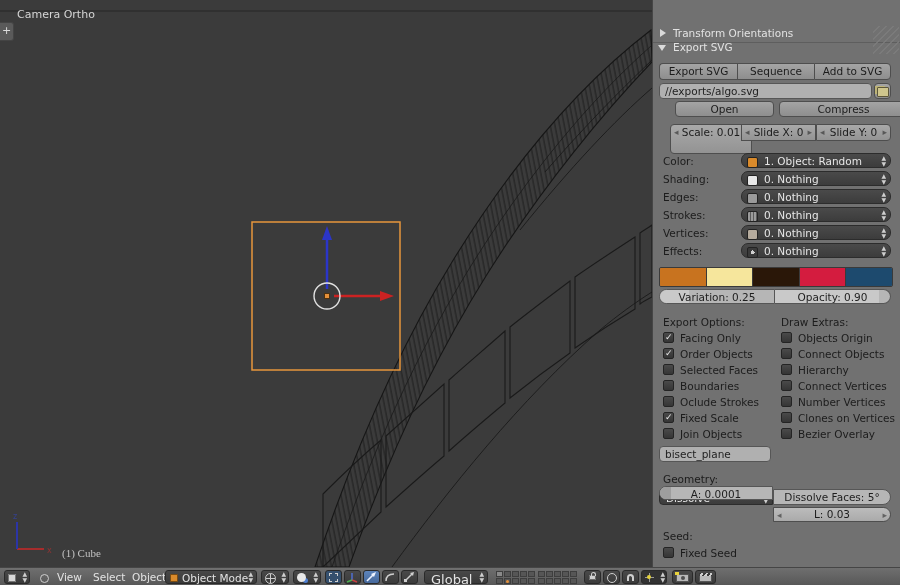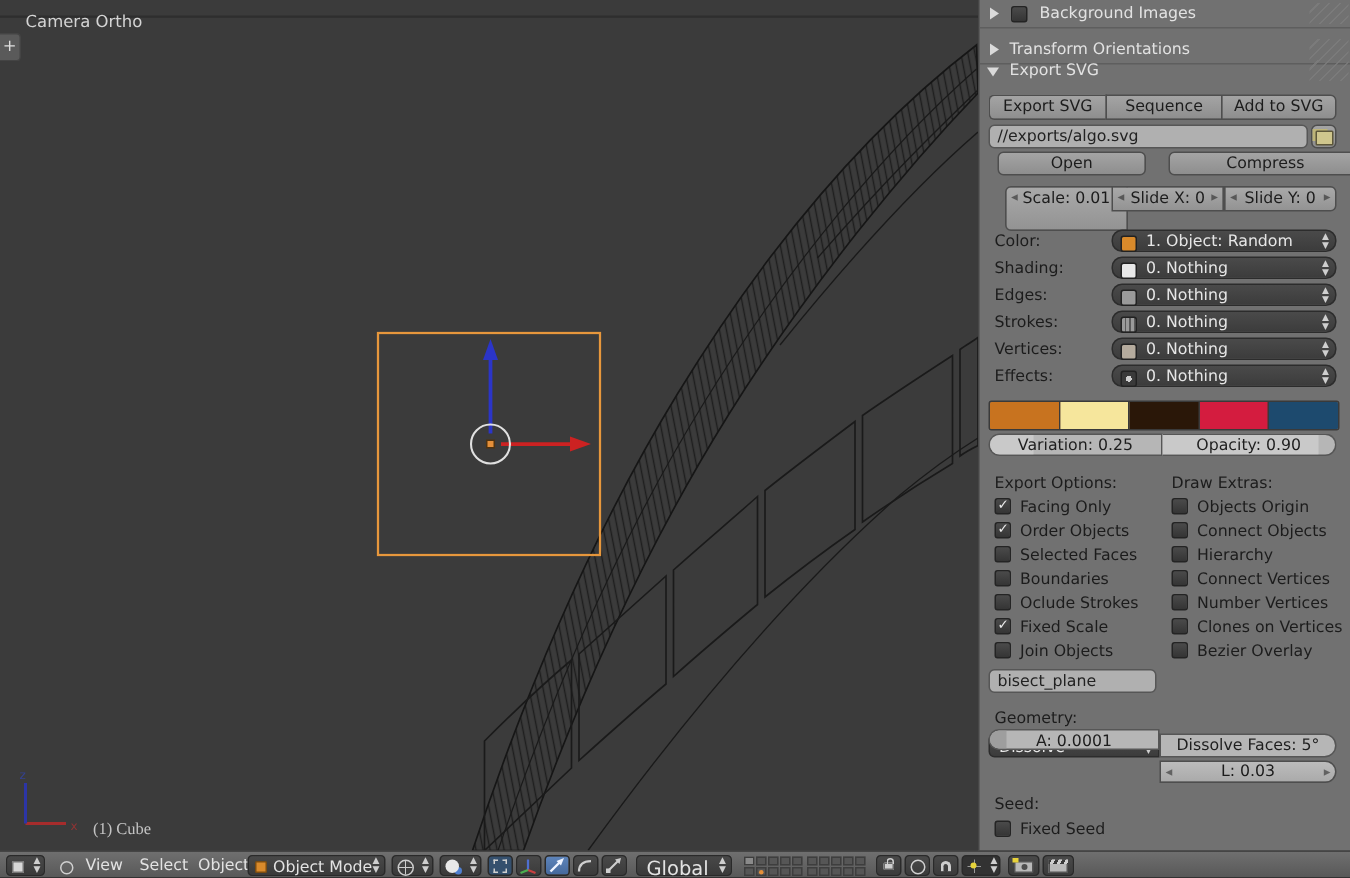--- a/index.html
+++ b/index.html
@@ -120,26 +120,20 @@
         <text x="13" y="519" fill="#34418f" font-size="8">z</text>
       </g>
     </svg>
     <div id="view-label">Camera Ortho</div>
     <div id="status-label">(1) Cube</div>
     <div id="toolshelf-plus">+</div>
   </div>
 
   <div id="npanel">
 
-    <div class="sect" style="top:0">
-      <span class="tri right"></span>
-      <span class="chk" style="left:21px;top:4px"></span>
-      <span class="sect-label" style="left:40px">Background Images</span>
-      <span class="grip"></span>
-    </div>
     <div class="sect" style="top:24px">
       <span class="tri right"></span>
       <span class="sect-label" style="left:20px">Transform Orientations</span>
       <span class="grip"></span>
     </div>
     <div class="sect" style="top:38px;border-bottom:none">
       <span class="tri down"></span>
       <span class="sect-label" style="left:20px">Export SVG</span>
       <span class="grip"></span>
     </div>
@@ -152,21 +146,21 @@
       </div>
     <div class="btn grp last" style="left:161px;top:63px;width:77px;height:17px">
         <span>Add to SVG</span>
       </div>
 
     <div class="field" style="left:6px;top:83px;width:213px;height:16px">//exports/algo.svg</div>
     <div class="btn" style="left:221px;top:83px;width:17px;height:16px">
       <span style="display:block;margin:3px auto 0;width:10px;height:8px;background:#cfc68d;border:1px solid #5d573a;border-radius:1px;box-shadow:-3px -2px 0 -1px #bdb478;"></span>
     </div>
 
-    <div class="btn" style="left:12px;top:101px;width:99px;height:16px">
+    <div class="btn" style="left:22px;top:101px;width:99px;height:16px">
         <span>Open</span>
       </div>
     <div class="btn" style="left:126px;top:101px;width:129px;height:16px">
         <span>Compress</span>
       </div>
 
     <div class="numf grp first" style="left:17px;top:124px;width:82px;height:30px">
         <span>Scale: 0.01</span>
       </div>
     <div class="numf grp" style="left:88px;top:124px;width:75px;height:17px">

